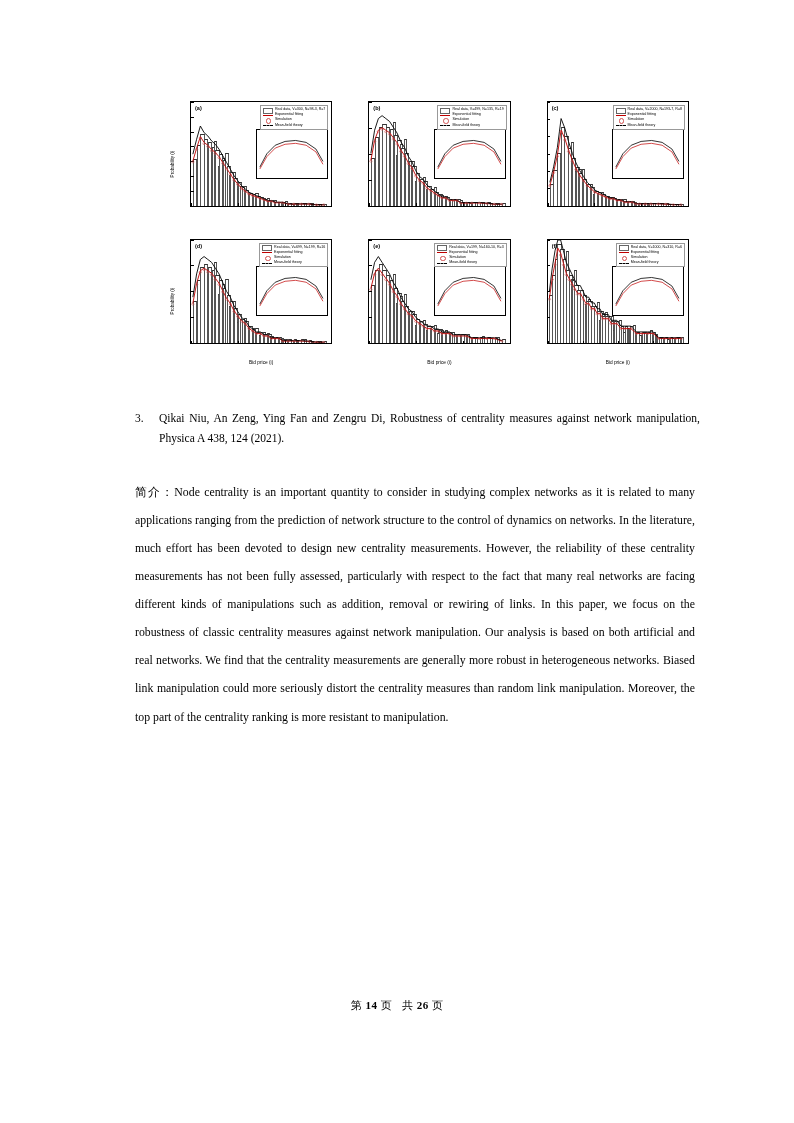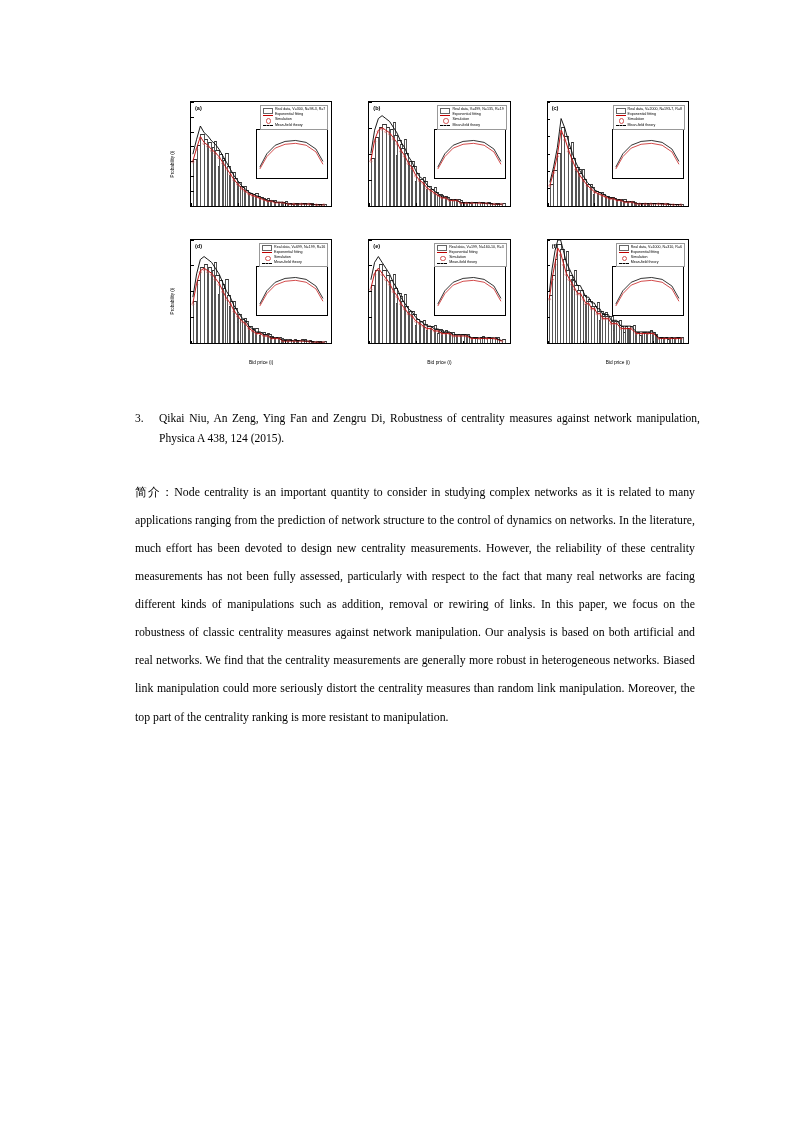--- a/index.html
+++ b/index.html
@@ -1034,21 +1034,30 @@
             <div class="tickmark-x" style="left: 75%;"></div>
             <div class="tickmark-x" style="left: 100%;"></div>
           </div>
           <div class="xlab">Bid price (i)</div>
         </div>
       </div>
   </div>
 
   <div class="ref-item">
     <span class="ref-num">3.</span>
-    <span class="ref-text">Qikai Niu, An Zeng, Ying Fan and Zengru Di, Robustness of centrality measures against network manipulation, Physica A 438, 124 (2015).</span>
+    <span class="ref-text">Qikai Niu, An Zeng, Ying Fan and Zengru Di, Robustness of centrality measures against network manipulation, Physica A 438, 124 (2021).</span>
   </div>
 
   <div class="abstract">
     <span>简介：</span><span>Node centrality is an important quantity to consider in studying complex networks as it is related to many applications ranging from the prediction of network structure to the control of dynamics on networks. In the literature, much effort has been devoted to design new centrality measurements. However, the reliability of these centrality measurements has not been fully assessed, particularly with respect to the fact that many real networks are facing different kinds of manipulations such as addition, removal or rewiring of links. In this paper, we focus on the robustness of classic centrality measures against network manipulation. Our analysis is based on both artificial and real networks. We find that the centrality measurements are generally more robust in heterogeneous networks. Biased link manipulation could more seriously distort the centrality measures than random link manipulation. Moreover, the top part of the centrality ranking is more resistant to manipulation.</span>
   </div>
 
+  <div class="footer">
+    <span>第</span>
+    <b>14</b>
+    <span>页</span>
+    &nbsp;
+    <span>共</span>
+    <b>26</b>
+    <span>页</span>
+  </div>
 
 </div>
 
 </body></html>

